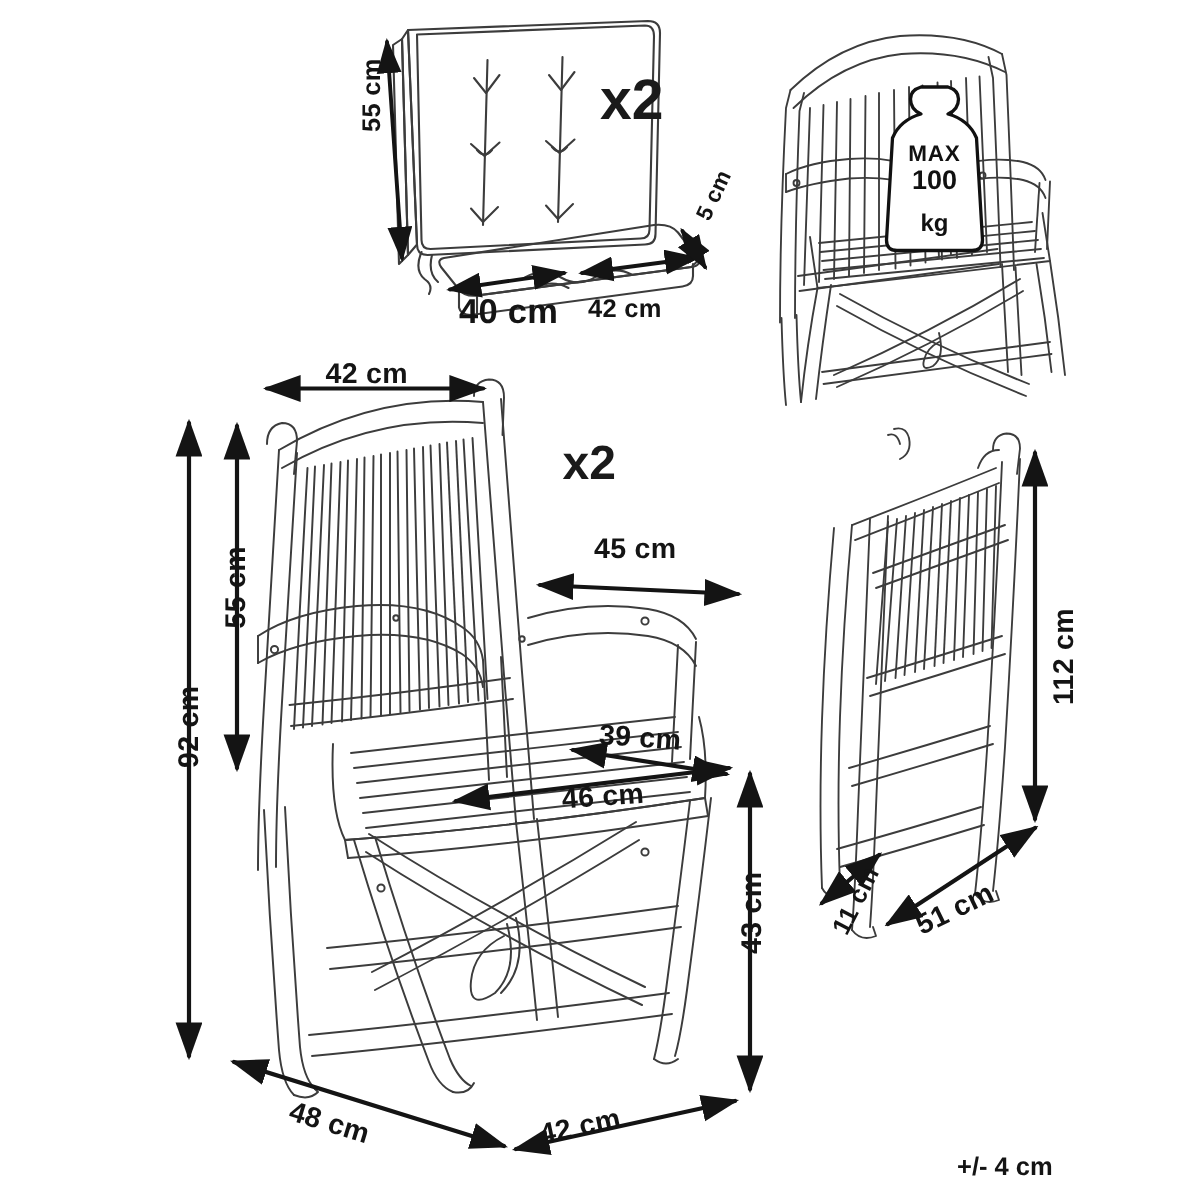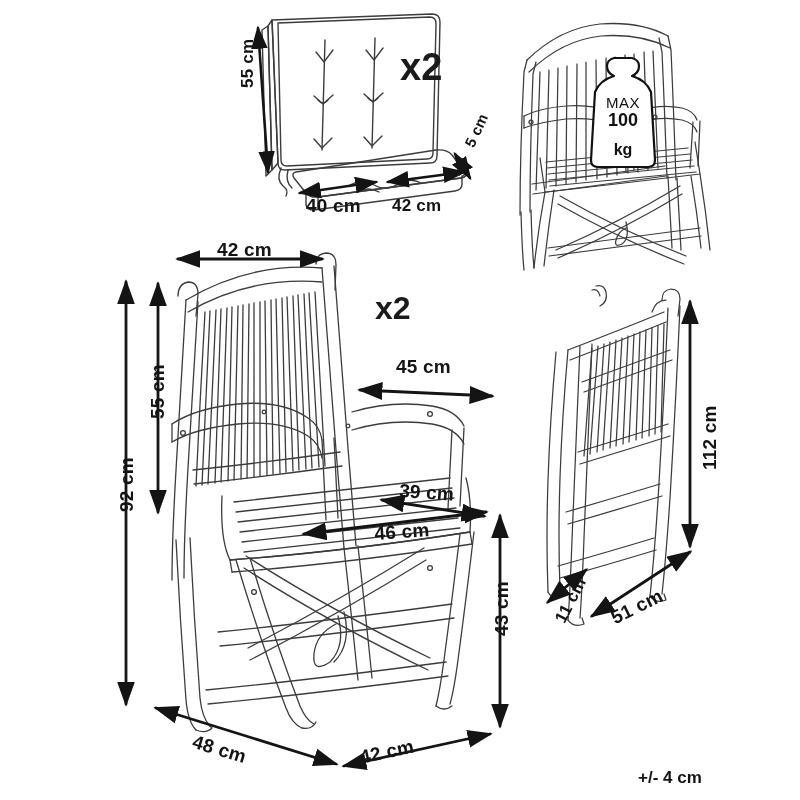--- a/index.html
+++ b/index.html
@@ -55,21 +55,21 @@
     display: flex;
     flex-direction: column;
     align-items: center;
     justify-content: center;
     color: #111111;
     font-family: "Liberation Sans", sans-serif;
     line-height: 1;
   }
   .weight-badge .wb-max {
     font-size: 15px;
-    font-weight: normal;
+    font-weight: bold;
     letter-spacing: 0.5px;
   }
   .weight-badge .wb-num {
     font-size: 18px;
     font-weight: bold;
     margin-top: 1px;
   }
   .weight-badge .wb-unit {
     font-size: 16px;
     font-weight: bold;
@@ -371,21 +371,21 @@
       <g stroke="#141414" stroke-width="2.8">
         <line x1="690" y1="302" x2="690" y2="546" marker-start="url(#ah2)" marker-end="url(#ah)"></line>
         <line x1="592" y1="616" x2="690" y2="552" marker-start="url(#ah2)" marker-end="url(#ah)"></line>
         <line x1="548" y1="602" x2="586" y2="570" marker-start="url(#ah2)" marker-end="url(#ah)"></line>
       </g>
     </g>
   </svg>
 
   <div class="dim-label" style="left:239px; top:88px; font-size:17px; transform: rotate(-90deg); transform-origin: left top;">55 cm</div>
 
-  <div class="dim-label" style="left:306px; top:196px; font-size:19px;text-align:right;">40 cm</div>
+  <div class="dim-label" style="left:306px; top:196px; font-size:23px;text-align:right;">40 cm</div>
 
   <div class="dim-label" style="left:392px; top:197px; font-size:17px;">42 cm</div>
 
   <div class="dim-label" style="left:462px; top:143px; font-size:15px; transform: rotate(-65deg); transform-origin: left top;">5 cm</div>
 
   <div class="qty-label" style="left:400px; top:36px; font-size:38px;">x2</div>
 
   <div class="weight-badge" style="left:591px; top:88px; width:64px; height:76px;">
     <span class="wb-max">MAX</span>
     <span class="wb-num">100</span>

